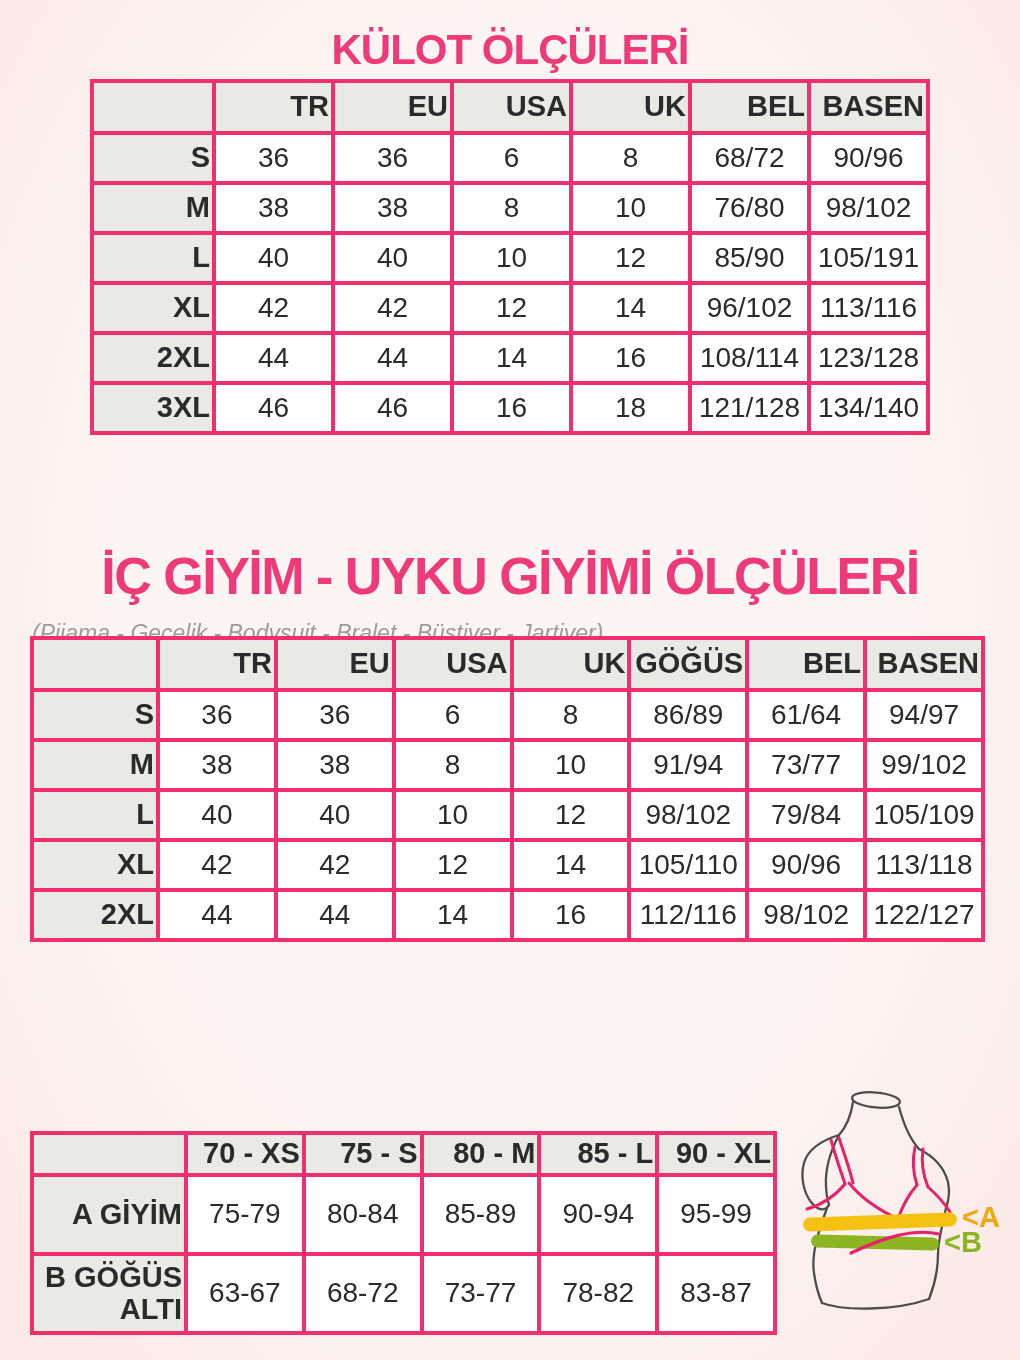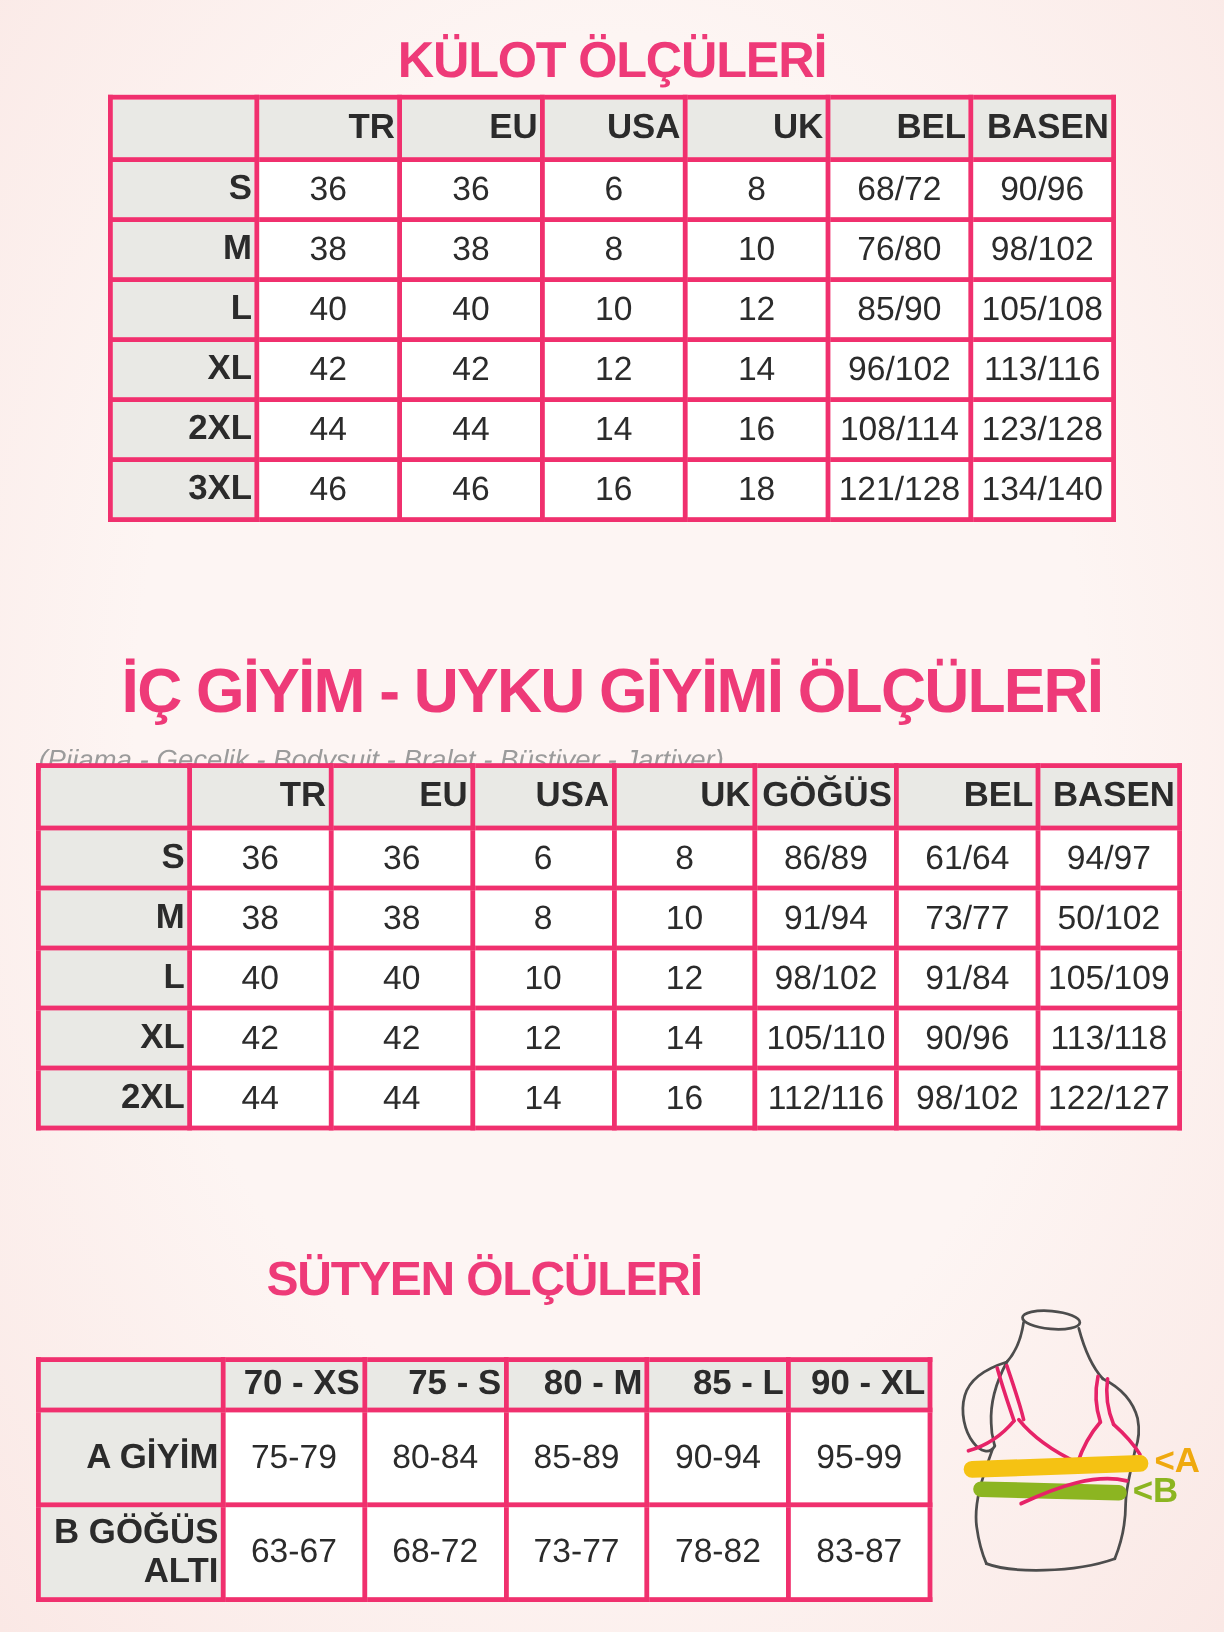--- a/index.html
+++ b/index.html
@@ -89,21 +89,21 @@
           <td>76/80</td>
           <td>98/102</td>
         </tr>
         <tr>
           <th>L</th>
           <td>40</td>
           <td>40</td>
           <td>10</td>
           <td>12</td>
           <td>85/90</td>
-          <td>105/108</td>
+          <td>105/191</td>
         </tr>
         <tr>
           <th>XL</th>
           <td>42</td>
           <td>42</td>
           <td>12</td>
           <td>14</td>
           <td>96/102</td>
           <td>113/116</td>
         </tr>
@@ -155,30 +155,30 @@
           <td>94/97</td>
         </tr>
         <tr>
           <th>M</th>
           <td>38</td>
           <td>38</td>
           <td>8</td>
           <td>10</td>
           <td>91/94</td>
           <td>73/77</td>
-          <td>50/102</td>
+          <td>99/102</td>
         </tr>
         <tr>
           <th>L</th>
           <td>40</td>
           <td>40</td>
           <td>10</td>
           <td>12</td>
           <td>98/102</td>
-          <td>91/84</td>
+          <td>79/84</td>
           <td>105/109</td>
         </tr>
         <tr>
           <th>XL</th>
           <td>42</td>
           <td>42</td>
           <td>12</td>
           <td>14</td>
           <td>105/110</td>
           <td>90/96</td>
@@ -190,21 +190,20 @@
           <td>44</td>
           <td>14</td>
           <td>16</td>
           <td>112/116</td>
           <td>98/102</td>
           <td>122/127</td>
         </tr>
       </tbody>
   </table>
 
-  <h1 class="title" id="title-sutyen">SÜTYEN ÖLÇÜLERİ</h1>
   <table id="t-sutyen">
     <thead>
         <tr>
           <th></th>
           <th>70 - XS</th>
           <th>75 - S</th>
           <th>80 - M</th>
           <th>85 - L</th>
           <th>90 - XL</th>
         </tr>

